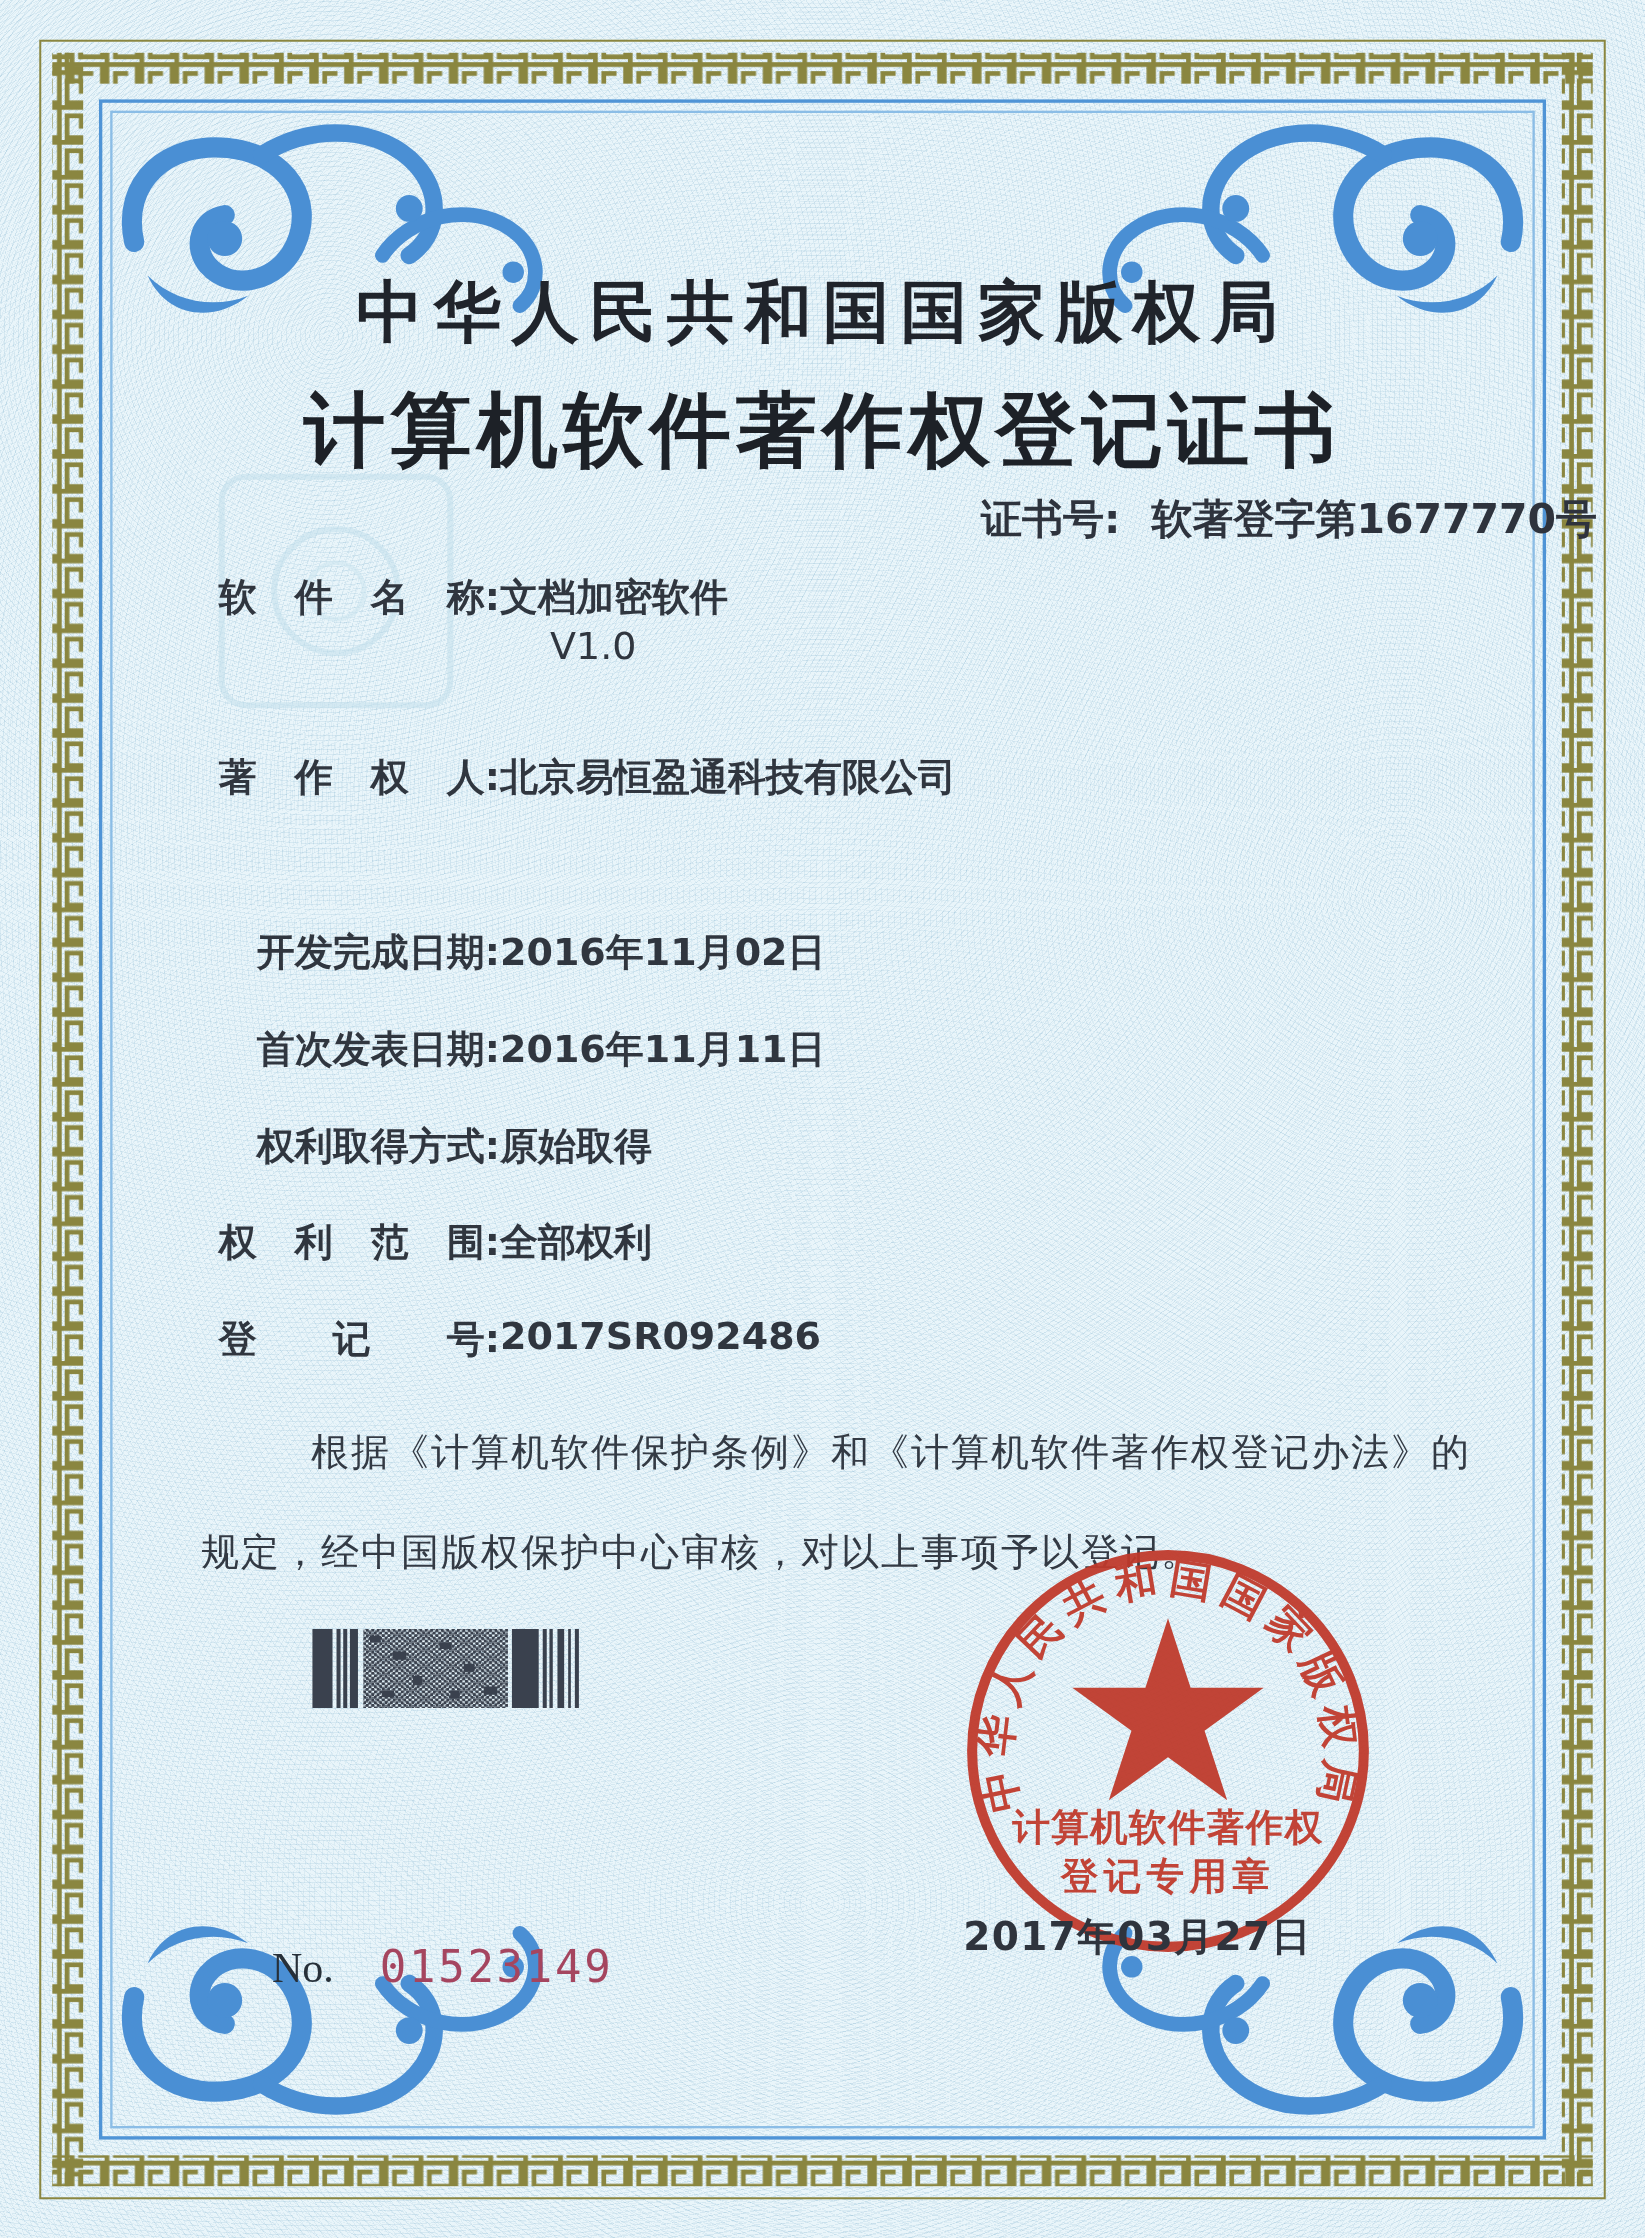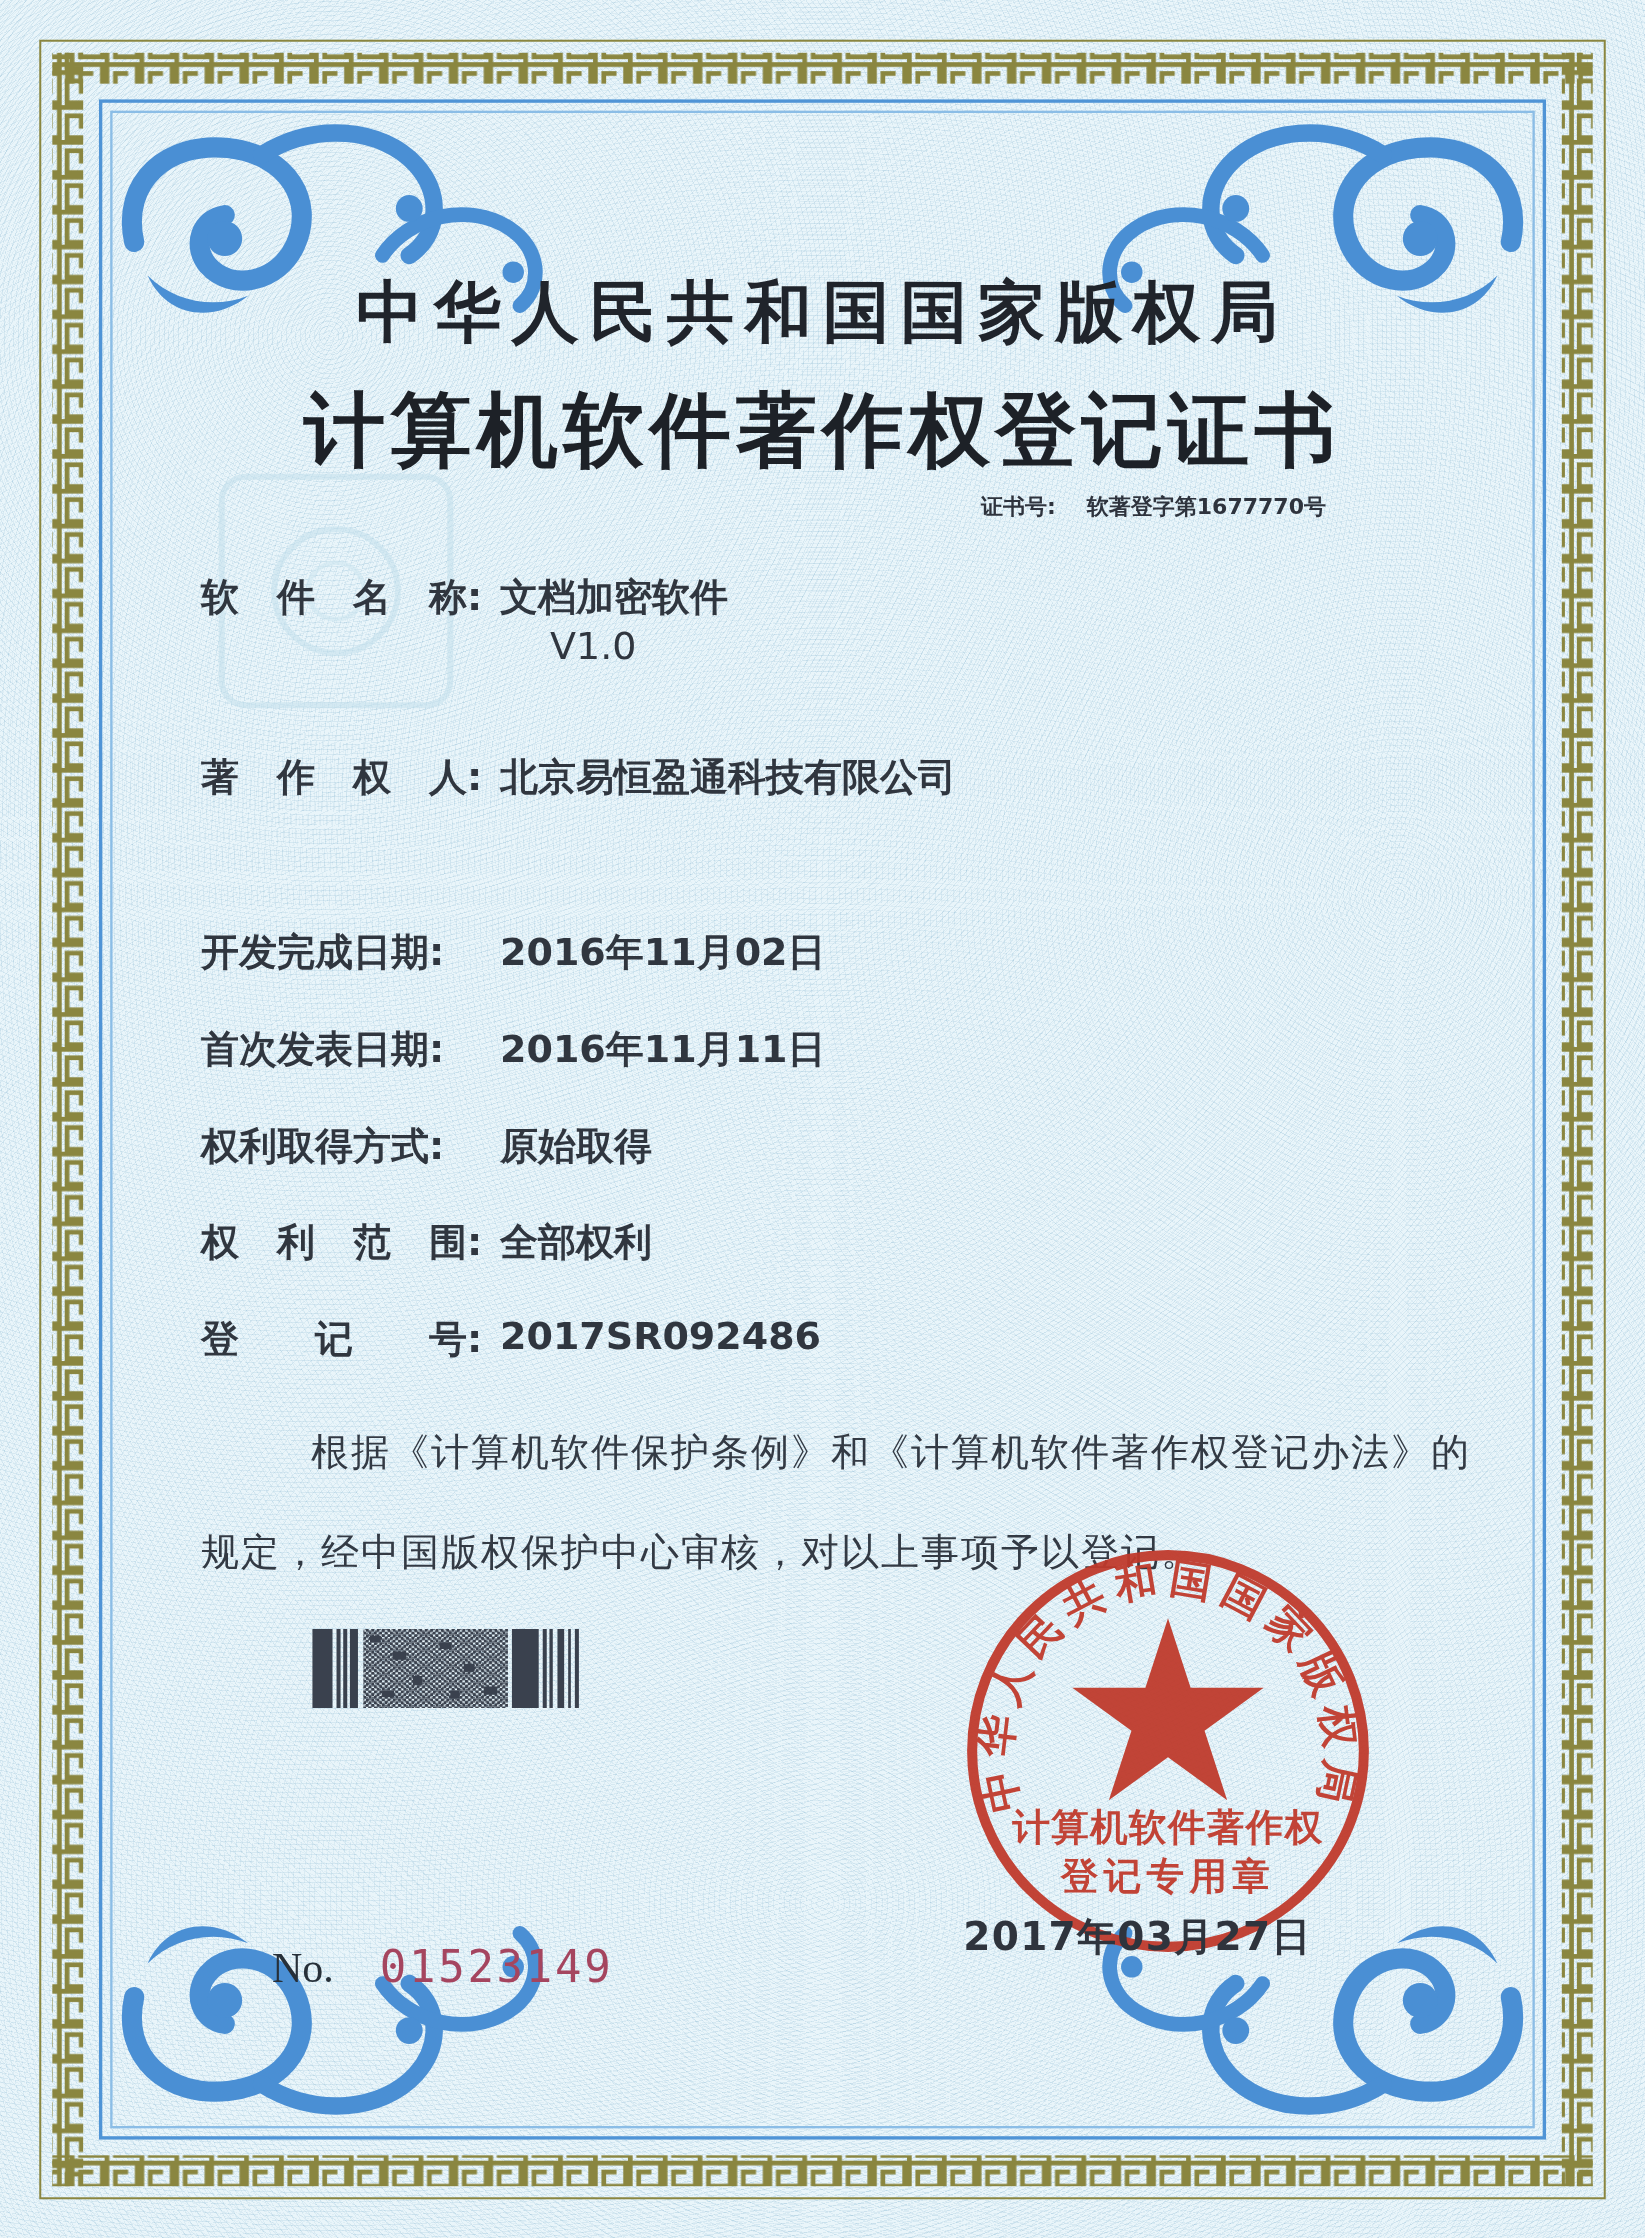--- a/index.html
+++ b/index.html
@@ -18,25 +18,25 @@
   svg { display:block; }
 
   .authority {
     top:267px; left:0; width:100%; text-align:center;
     font-size:67px; font-weight:700; letter-spacing:10.7px; color:#20242b;
   }
   .cert-title {
     top:377px; left:0; width:100%; text-align:center;
     font-size:81px; font-weight:700; letter-spacing:5.4px; color:#1d2127;
   }
-  .cert-no { top:492px; left:981px; font-size:22px; font-weight:600; color:#2e333d; }
+  .cert-no { top:492px; left:981px; font-size:41px; font-weight:600; color:#2e333d; }
   .cert-no .lbl { margin-right:31px; }
 
   .row { position:absolute; left:201px; display:flex; font-size:38px; font-weight:600; color:#30363f; }
-  .row .label { width:299px; flex:0 0 299px; }
+  .row .label { width:299px; flex:0 0 299px;text-align:right; }
   .row .value { white-space:nowrap; }
   .value2 { position:absolute; left:550px; top:624px; font-size:38px; font-weight:400; color:#30363f; }
 
   .stmt1 { top:1427px; left:311px; font-size:38px; font-weight:500; letter-spacing:2px; color:#333a44; }
   .stmt2 { top:1527px; left:201px; font-size:38px; font-weight:500; letter-spacing:2px; color:#333a44; }
 
   .barcode { top:1629px; left:312px; }
 
   .seal { top:1533px; left:950px; width:436px; height:436px; opacity:.94; }
 

